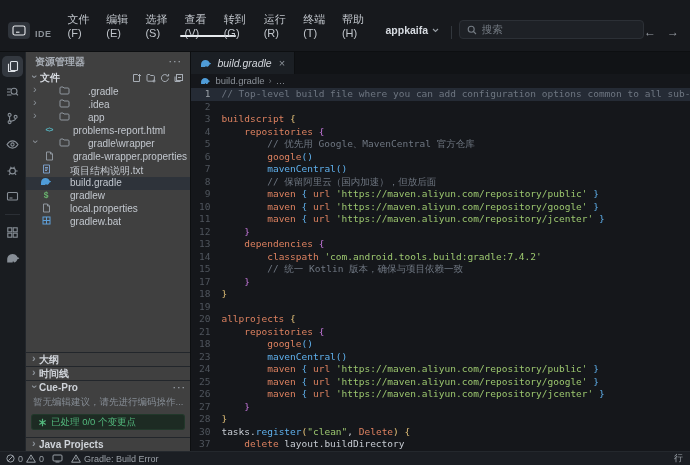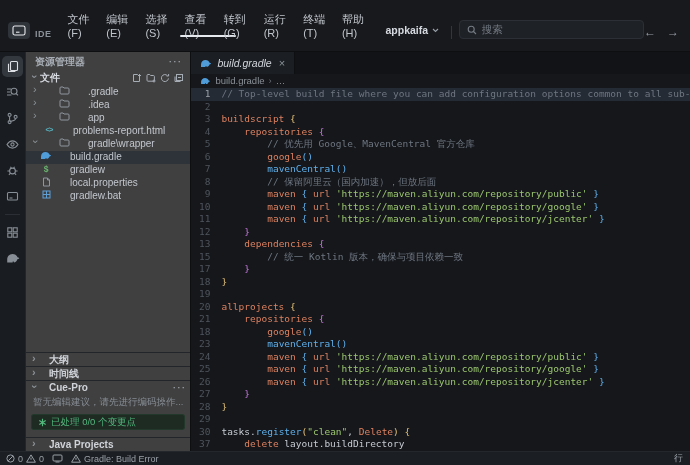--- a/index.html
+++ b/index.html
@@ -52,21 +52,21 @@
   .chev.exp::before{transform:rotate(90deg);transform-origin:55% 58%}
   .tree{flex:0 0 auto;padding-top:1px}
   .trow{height:13px;display:flex;align-items:flex-start;gap:18px;padding-left:5px;
     color:#c2c7ce;font-size:10px;white-space:nowrap;overflow:hidden}
   .trow.child{padding-left:17px}
   .trow.nochev{padding-left:14px}
   .trow.sel{background:#2e333a}
   .ticon{width:12px;flex:0 0 12px;display:inline-flex;justify-content:center;align-items:center}
   .sb-spacer{flex:1 1 auto}
   .sb-bottom{flex:0 0 auto}
-  .sec{height:14px;display:flex;align-items:center;gap:10px;padding:0 4px;font-weight:700;
+  .sec{height:14px;display:flex;align-items:center;gap:0;padding:0 4px;font-weight:700;
     color:#cfd3d9;border-top:1px solid #22262b;font-size:10px}
   .cue-hint{padding:2px 7px 2px;color:#858c94;font-size:9.5px;white-space:nowrap;
     overflow:hidden;text-overflow:ellipsis}
   .cue-badge{margin:3px 5px 7px;height:16px;background:#1d2b23;border:1px solid #26483376;
     border-radius:3px;display:flex;align-items:center;gap:4px;padding:0 6px;
     color:#53b97d;font-size:9.5px;white-space:nowrap;overflow:hidden}
   .sec.jp{margin-top:5px}
 
   
   .editor{flex:1;display:flex;flex-direction:column;min-width:0;background:#15171b}
@@ -276,20 +276,38 @@
           </div>
           <div class="trow">
             <span class="chev exp"></span>
             <span class="ticon">
               <svg width="11" height="9" viewBox="0 0 11 9" fill="none" stroke="#8f969e" stroke-width="1">
                 <path d="M1 2c0-.6.4-1 1-1h2l1 1h4c.6 0 1 .4 1 1v4c0 .6-.4 1-1 1H2c-.6 0-1-.4-1-1V2z"></path>
               </svg>
             </span>
             <span>gradle\wrapper</span>
           </div>
+          <div class="trow child">
+            <span class="ticon">
+              <svg width="9" height="10" viewBox="0 0 9 10" fill="none" stroke="#8f969e" stroke-width="1">
+                <path d="M1.5 1h4l2 2v6h-6z"></path>
+                <path d="M5.5 1v2h2"></path>
+              </svg>
+            </span>
+            <span>gradle-wrapper.properties</span>
+          </div>
+          <div class="trow nochev">
+            <span class="ticon">
+              <svg width="9" height="10" viewBox="0 0 9 10" fill="none" stroke="#7a9cc6" stroke-width="1">
+                <path d="M1.5 1h6v8h-6z"></path>
+                <path d="M3 3.5h3M3 5h3M3 6.5h2"></path>
+              </svg>
+            </span>
+            <span>项目结构说明.txt</span>
+          </div>
           <div class="trow sel nochev">
             <span class="ticon">
               <svg width="12" height="9" viewBox="0 0 12 9">
                 <path fill="#4f9cd8" d="M1 8V5.4C1 3 2.9 1 5.5 1c2 0 3.6 1.2 4.1 2.8l1.1.4c.4.2.4.7 0 .8l-1.2.5C9 7.1 7.9 8 6.5 8v-.9c-.3.1-.7.1-1 0V8H1z"></path>
               </svg>
             </span>
             <span>build.gradle</span>
           </div>
           <div class="trow nochev">
             <span class="ticon">
@@ -376,34 +394,34 @@
           <div class="cl"><span class="ln">4</span><span class="lt"><span class="tk-fg">    </span><span class="tk-orange">repositories </span><span class="tk-magenta">{</span></span></div>
           <div class="cl"><span class="ln">5</span><span class="lt"><span class="tk-comment">        // 优先用 Google、MavenCentral 官方仓库</span></span></div>
           <div class="cl"><span class="ln">6</span><span class="lt"><span class="tk-fg">        </span><span class="tk-orange">google</span><span class="tk-blue">()</span></span></div>
           <div class="cl"><span class="ln">7</span><span class="lt"><span class="tk-fg">        </span><span class="tk-blue">mavenCentral()</span></span></div>
           <div class="cl"><span class="ln">8</span><span class="lt"><span class="tk-comment">        // 保留阿里云（国内加速），但放后面</span></span></div>
           <div class="cl"><span class="ln">9</span><span class="lt"><span class="tk-fg">        </span><span class="tk-orange">maven </span><span class="tk-blue">{</span><span class="tk-fg"> </span><span class="tk-orange">url </span><span class="tk-green">'</span><span class="tk-link">https://maven.aliyun.com/repository/public</span><span class="tk-green">'</span><span class="tk-fg"> </span><span class="tk-blue">}</span></span></div>
           <div class="cl"><span class="ln">10</span><span class="lt"><span class="tk-fg">        </span><span class="tk-orange">maven </span><span class="tk-blue">{</span><span class="tk-fg"> </span><span class="tk-orange">url </span><span class="tk-green">'</span><span class="tk-link">https://maven.aliyun.com/repository/google</span><span class="tk-green">'</span><span class="tk-fg"> </span><span class="tk-blue">}</span></span></div>
           <div class="cl"><span class="ln">11</span><span class="lt"><span class="tk-fg">        </span><span class="tk-orange">maven </span><span class="tk-blue">{</span><span class="tk-fg"> </span><span class="tk-orange">url </span><span class="tk-green">'</span><span class="tk-link">https://maven.aliyun.com/repository/jcenter</span><span class="tk-green">'</span><span class="tk-fg"> </span><span class="tk-blue">}</span></span></div>
           <div class="cl"><span class="ln">12</span><span class="lt"><span class="tk-fg">    </span><span class="tk-magenta">}</span></span></div>
           <div class="cl"><span class="ln">13</span><span class="lt"><span class="tk-fg">    </span><span class="tk-orange">dependencies </span><span class="tk-magenta">{</span></span></div>
+          <div class="cl"><span class="ln">14</span><span class="lt"><span class="tk-fg">        </span><span class="tk-orange">classpath </span><span class="tk-green">'com.android.tools.build:gradle:7.4.2'</span></span></div>
           <div class="cl"><span class="ln">15</span><span class="lt"><span class="tk-comment">        // 统一 Kotlin 版本，确保与项目依赖一致</span></span></div>
           <div class="cl"><span class="ln">17</span><span class="lt"><span class="tk-fg">    </span><span class="tk-magenta">}</span></span></div>
           <div class="cl"><span class="ln">18</span><span class="lt"><span class="tk-yellow">}</span></span></div>
           <div class="cl"><span class="ln">19</span><span class="lt"></span></div>
           <div class="cl"><span class="ln">20</span><span class="lt"><span class="tk-orange">allprojects </span><span class="tk-yellow">{</span></span></div>
           <div class="cl"><span class="ln">21</span><span class="lt"><span class="tk-fg">    </span><span class="tk-orange">repositories </span><span class="tk-magenta">{</span></span></div>
           <div class="cl"><span class="ln">18</span><span class="lt"><span class="tk-fg">        </span><span class="tk-orange">google</span><span class="tk-blue">()</span></span></div>
           <div class="cl"><span class="ln">23</span><span class="lt"><span class="tk-fg">        </span><span class="tk-blue">mavenCentral()</span></span></div>
           <div class="cl"><span class="ln">24</span><span class="lt"><span class="tk-fg">        </span><span class="tk-orange">maven </span><span class="tk-blue">{</span><span class="tk-fg"> </span><span class="tk-orange">url </span><span class="tk-green">'</span><span class="tk-link">https://maven.aliyun.com/repository/public</span><span class="tk-green">'</span><span class="tk-fg"> </span><span class="tk-blue">}</span></span></div>
           <div class="cl"><span class="ln">25</span><span class="lt"><span class="tk-fg">        </span><span class="tk-orange">maven </span><span class="tk-blue">{</span><span class="tk-fg"> </span><span class="tk-orange">url </span><span class="tk-green">'</span><span class="tk-link">https://maven.aliyun.com/repository/google</span><span class="tk-green">'</span><span class="tk-fg"> </span><span class="tk-blue">}</span></span></div>
           <div class="cl"><span class="ln">26</span><span class="lt"><span class="tk-fg">        </span><span class="tk-orange">maven </span><span class="tk-blue">{</span><span class="tk-fg"> </span><span class="tk-orange">url </span><span class="tk-green">'</span><span class="tk-link">https://maven.aliyun.com/repository/jcenter</span><span class="tk-green">'</span><span class="tk-fg"> </span><span class="tk-blue">}</span></span></div>
           <div class="cl"><span class="ln">27</span><span class="lt"><span class="tk-fg">    </span><span class="tk-magenta">}</span></span></div>
           <div class="cl"><span class="ln">28</span><span class="lt"><span class="tk-yellow">}</span></span></div>
-          <div class="cl"><span class="ln">29</span><span class="lt"></span></div>
           <div class="cl"><span class="ln">30</span><span class="lt"><span class="tk-fg">tasks.</span><span class="tk-blue">register</span><span class="tk-yellow">(</span><span class="tk-green">"clean"</span><span class="tk-fg">, </span><span class="tk-orange">Delete</span><span class="tk-yellow">) </span><span class="tk-yellow">{</span></span></div>
           <div class="cl"><span class="ln">37</span><span class="lt"><span class="tk-fg">    </span><span class="tk-orange">delete </span><span class="tk-fg">layout.buildDirectory</span></span></div>
         </div>
     </section>
   </div>
 
   <footer class="statusbar">
     <span class="sb-item">
       <span>
         <svg width="9" height="9" viewBox="0 0 9 9" fill="none" stroke="#9aa0a7" stroke-width="1">

